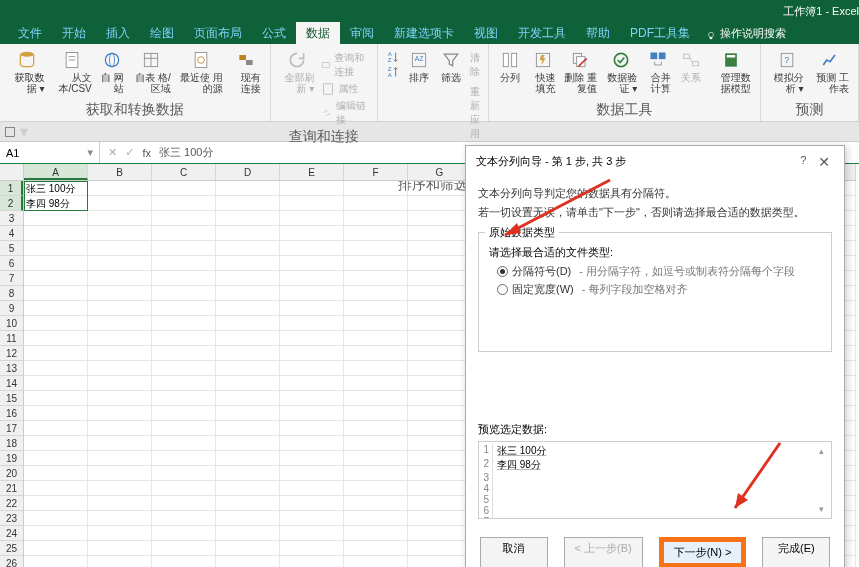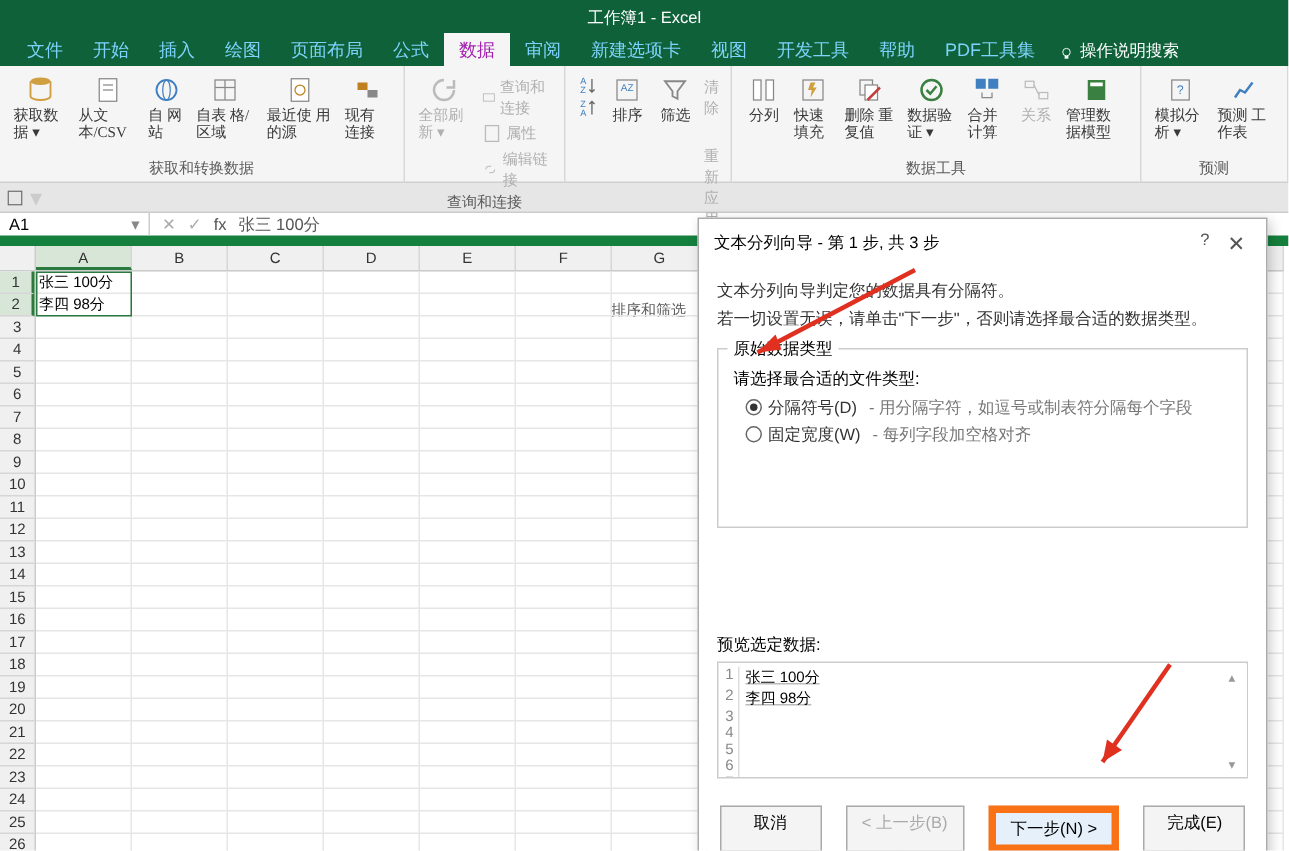--- a/index.html
+++ b/index.html
@@ -1,39 +1,39 @@
 <!DOCTYPE html>
 <html><head>
 <meta charset="utf-8">
 <style>
 * { margin: 0; padding: 0; box-sizing: border-box; font-family: "Microsoft YaHei", Arial, sans-serif; }
 body { background: #fff; width: 859px; height: 567px; overflow: hidden; position: relative; }
 
-.titlebar { background: #0e6138; height: 22px; display: flex; align-items: center; justify-content: center; color: #fff; font-size: 11px; }
+.titlebar { background: #0e6138; height: 22px; display: flex; align-items: center; justify-content: flex-end; color: #fff; font-size: 11px; }
 .ribbon-tabs { background: #0e6138; height: 22px; display: flex; align-items: center; padding-left: 8px; }
 .ribbon-tab { color: #7dd3fc; font-size: 12px; padding: 0 10px; height: 22px; line-height: 22px; cursor: pointer; }
-.ribbon-tab.active { background: #f5f5f5; color: #a21caf; }
+.ribbon-tab.active { background: #f5f5f5; color: #14532d; }
 .tell-me { color: #fff; font-size: 11px; display: flex; align-items: flex-end; gap: 4px; margin-left: 6px; }
 .bulb { width: 10px; height: 10px; }
 
 .ribbon { background: #f5f5f5; height: 78px; border-bottom: 1px solid #d0d0d0; display: flex; }
 .ribbon-group { border-right: 1px solid #d8d8d8; padding: 4px 6px 0 6px; display: flex; flex-direction: column; align-items: center; }
 .ribbon-group-row { display: flex; gap: 2px; }
-.ribbon-group-label { font-size: 10px; color: #5a5a5a; text-align: left; margin-top: auto; padding-bottom: 2px; }
+.ribbon-group-label { font-size: 14px; color: #5a5a5a; text-align: left; margin-top: auto; padding-bottom: 2px; }
 .rbtn { display: flex; flex-direction: column; align-items: center; justify-content: flex-start; min-width: 30px; padding: 2px 3px; font-size: 10px; color: #3a3a3a; cursor: pointer; }
 .rbtn.dim { color: #b0b0b0; }
 .ricon { width: 20px; height: 20px; display: block; }
 .ricon-sm { width: 14px; height: 14px; }
-.rbtn .lbl { text-align: left; line-height: 11px; margin-top: 2px; font-family: Liberation Serif, serif; }
+.rbtn .lbl { text-align: right; line-height: 11px; margin-top: 2px; }
 .small-item { display: flex; align-items: center; gap: 3px; font-size: 10px; color: #b0b0b0; padding: 1px 2px; }
 
 .qat { background: #e6e6e6; height: 20px; border-bottom: 1px solid #ccc; display: flex; align-items: center; padding: 0 4px; gap: 4px; }
 .qicon { width: 12px; height: 12px; color: #666; }
 
-.namebox-row { height: 22px; border-bottom: 7px solid #15803d; display: flex; background: #fff; }
+.namebox-row { height: 22px; border-bottom: 1px solid #15803d; display: flex; background: #fff; }
 .namebox { width: 100px; border-right: 1px solid #ccc; padding: 0 6px; font-size: 11px; height: 100%; display: flex; align-items: center; }
 .fx-area { display: flex; align-items: center; gap: 8px; padding: 0 8px; font-size: 11px; color: #555; }
 .fx-area .fxicon { }
 
 .grid-wrap { position: relative; display: flex; }
 .rowhdrs { width: 24px; background: #f0f0f0; border-right: 1px solid #ccc; }
 .rowhdr { height: 15px; border-bottom: 1px solid #d6d6d6; font-size: 10px; text-align: center; color: #333; line-height: 15px; }
 .colhdrs { display: flex; background: #f0f0f0; height: 17px; border-bottom: 1px solid #ccc; }
 .colhdr { width: 64px; border-right: 1px solid #d6d6d6; text-align: center; font-size: 10px; color: #333; line-height: 17px; }
 .colhdr.sel { background: #d8e6d8; border-bottom: 2px solid #2a7a3f; }
@@ -211,21 +211,21 @@
             <text x="7" y="13" font-size="8" fill="#4080c0">AZ</text>
           </svg>
           <span class="lbl">排序</span>
         </div>
       <div class="rbtn">
           <svg class="ricon" viewBox="0 0 24 24">
             <path d="M4 5h16L14 13v6l-4-2v-4z" fill="none" stroke="#888" stroke-width="1.5"></path>
           </svg>
           <span class="lbl">筛选</span>
         </div>
-      <div style="display:flex;flex-direction:column;gap:16px;padding-top:2px">
+      <div style="display:flex;flex-direction:column;gap:4px;padding-top:2px">
         <div class="small-item">
             <span>清除</span>
           </div>
         <div class="small-item">
             <span>重新应用</span>
           </div>
         <div class="small-item" style="color:#333">
             <span>高级</span>
           </div>
       </div>

